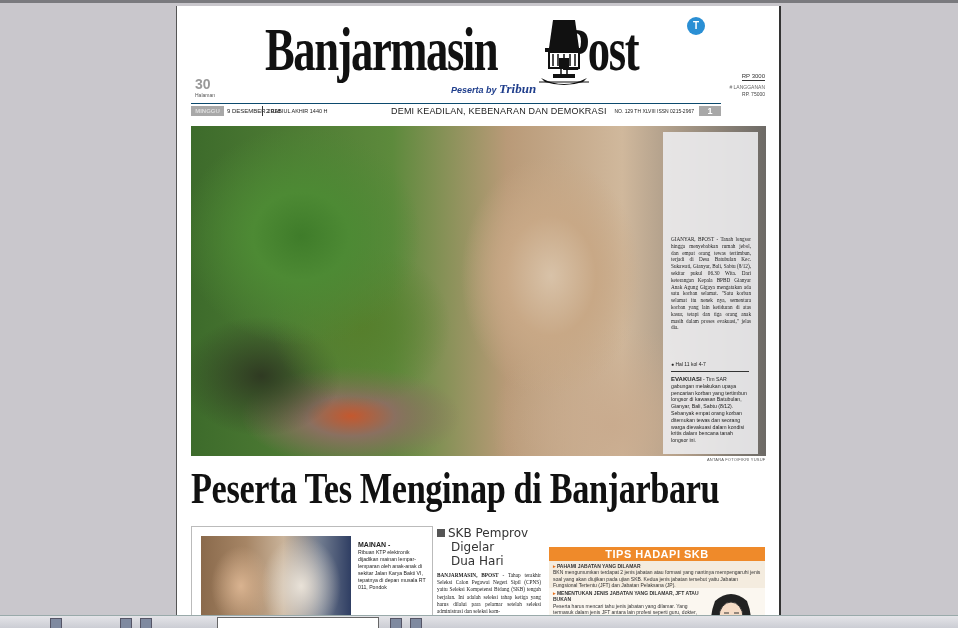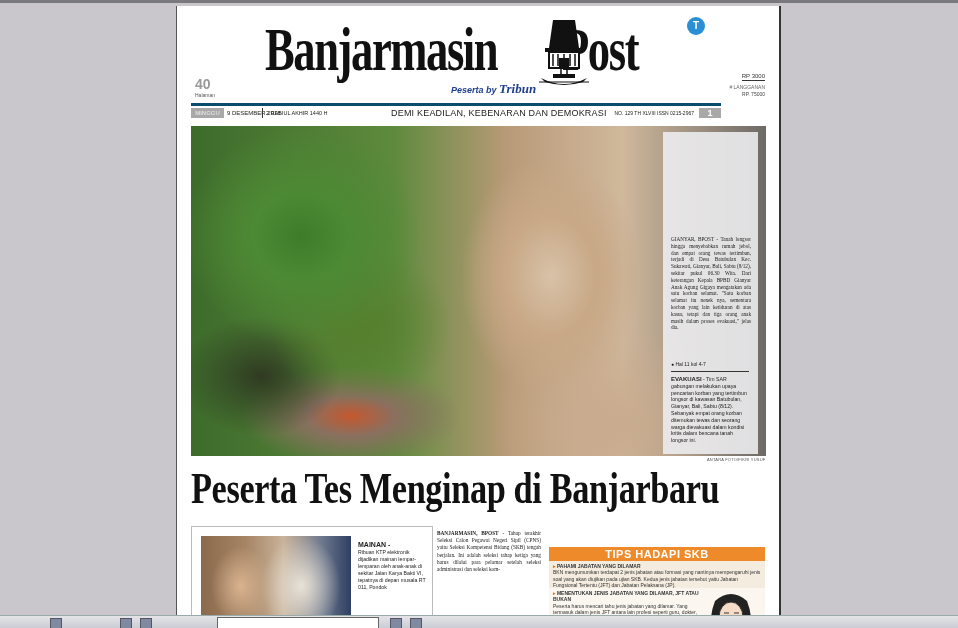--- a/index.html
+++ b/index.html
@@ -18,21 +18,21 @@
   .emblem{position:absolute;left:362px;top:12px;width:50px;height:72px;}
   .tribun-badge{position:absolute;left:510px;top:11px;width:18px;height:18px;border-radius:50%;background:#2a8fd4;color:#fff;font-size:10px;line-height:18px;text-align:center;font-weight:bold;}
   .managed{position:absolute;left:274px;top:75px;font-size:9px;color:#1f3e8c;font-weight:bold;font-style:italic;}
   .managed b{font-family:"Liberation Serif",serif;font-size:13px;color:#1f3e8c;}
   .pages{position:absolute;left:18px;top:71px;color:#999;font-weight:bold;font-size:14px;line-height:14px;}
   .pages-lbl{position:absolute;left:18px;top:86px;font-size:5px;color:#555;}
   .price{position:absolute;right:14px;top:67px;font-size:6px;color:#333;text-align:right;border-bottom:1px solid #333;padding-bottom:1px;}
   .sub1{position:absolute;right:14px;top:78px;font-size:5px;color:#666;}
   .sub2{position:absolute;right:14px;top:85px;font-size:5px;color:#444;}
 
-  .dateline{position:absolute;left:14px;top:97px;width:530px;height:13px;border-top:3px solid #0c4a6e;font-size:6px;color:#222;}
+  .dateline{position:absolute;left:14px;top:97px;width:530px;height:13px;border-top:1px solid #0c4a6e;font-size:6px;color:#222;}
   .dl-day{position:absolute;left:0;top:2px;height:10px;width:33px;background:#a8a8a8;color:#ddd;font-weight:bold;font-size:6px;line-height:10px;text-align:center;}
   .dl-date{position:absolute;left:36px;top:4px;}
   .dl-sep{position:absolute;left:71px;top:2px;width:1px;height:10px;background:#333;}
   .dl-hijri{position:absolute;left:75px;top:4px;font-size:5.5px;}
   .dl-motto{position:absolute;left:200px;top:2px;font-size:9px;letter-spacing:.2px;}
   .dl-no{position:absolute;right:27px;top:4px;font-size:5px;}
   .dl-pg{position:absolute;right:0;top:2px;width:22px;height:10px;background:#a8a8a8;color:#fff;font-weight:bold;font-size:9px;line-height:10px;text-align:center;}
 
   
   .photo{position:absolute;left:14px;top:120px;width:575px;height:330px;overflow:hidden;
@@ -91,21 +91,21 @@
         <rect x="10" y="34" width="30" height="16" fill="#fff" stroke="#111" stroke-width="2"></rect>
         <path d="M14 36 v12 M19 36 v12 M25 36 v12 M31 36 v12 M36 36 v12" stroke="#111" stroke-width="1.5"></path>
         <rect x="20" y="40" width="10" height="10" fill="#111"></rect>
         <path d="M22 50 v8 M28 50 v8" stroke="#111" stroke-width="1.5"></path>
         <path d="M2 60 Q25 72 48 60 L44 64 Q25 70 6 64 Z" fill="#111"></path>
         <rect x="14" y="56" width="22" height="4" fill="#111"></rect>
         <path d="M0 64 H50" stroke="#111" stroke-width="1"></path>
       </svg>
       <div class="tribun-badge">T</div>
       <div class="managed"><span>Peserta by</span> <b>Tribun</b></div>
-      <div class="pages">40</div>
+      <div class="pages">30</div>
       <div class="pages-lbl">Halaman</div>
       <div class="price">RP 3000</div>
       <div class="sub1"># LANGGANAN</div>
       <div class="sub2">RP. 75000</div>
     </div>
 
     <div class="dateline">
       <div class="dl-day">MINGGU</div>
       <div class="dl-date">9 DESEMBER 2018</div>
       <div class="dl-sep"></div>
@@ -125,20 +125,25 @@
     <div class="credit">ANTARA FOTO/FIKRI YUSUF</div>
 
     <div class="headline">Peserta Tes Menginap di Banjarbaru</div>
 
     <div class="box1">
       <div class="police-photo"></div>
       <div class="mainan"><b>MAINAN -</b><br><span>Ribuan KTP elektronik dijadikan mainan lempar-lemparan oleh anak-anak di sekitar Jalan Karya Bakti VI, tepatnya di depan musala RT 011, Pondok</span></div>
     </div>
 
     <div class="skb">
+      <div class="skb-title">
+        <div><span class="sq"></span><span>SKB Pemprov</span></div>
+        <div class="ind">Digelar</div>
+        <div class="ind">Dua Hari</div>
+      </div>
       <div class="skb-body"><b>BANJARMASIN, BPOST</b> <span>- Tahap terakhir Seleksi Calon Pegawai Negeri Sipil (CPNS) yaitu Seleksi Kompetensi Bidang (SKB) tengah berjalan. Ini adalah seleksi tahap ketiga yang harus dilalui para pelamar setelah seleksi administrasi dan seleksi kom-</span></div>
     </div>
 
     <div class="tips">
       <div class="tips-hdr">TIPS HADAPI SKB</div>
       <div class="tip">
         <div class="h"><span>▸</span> <span style="color:#333">PAHAMI JABATAN YANG DILAMAR</span></div>
         <div>BKN mengumumkan terdapat 2 jenis jabatan atau formasi yang nantinya mempengaruhi jenis soal yang akan diujikan pada ujian SKB. Kedua jenis jabatan tersebut yaitu Jabatan Fungsional Tertentu (JFT) dan Jabatan Pelaksana (JP).</div>
       </div>
       <div class="tip alt" style="padding-right:64px">

